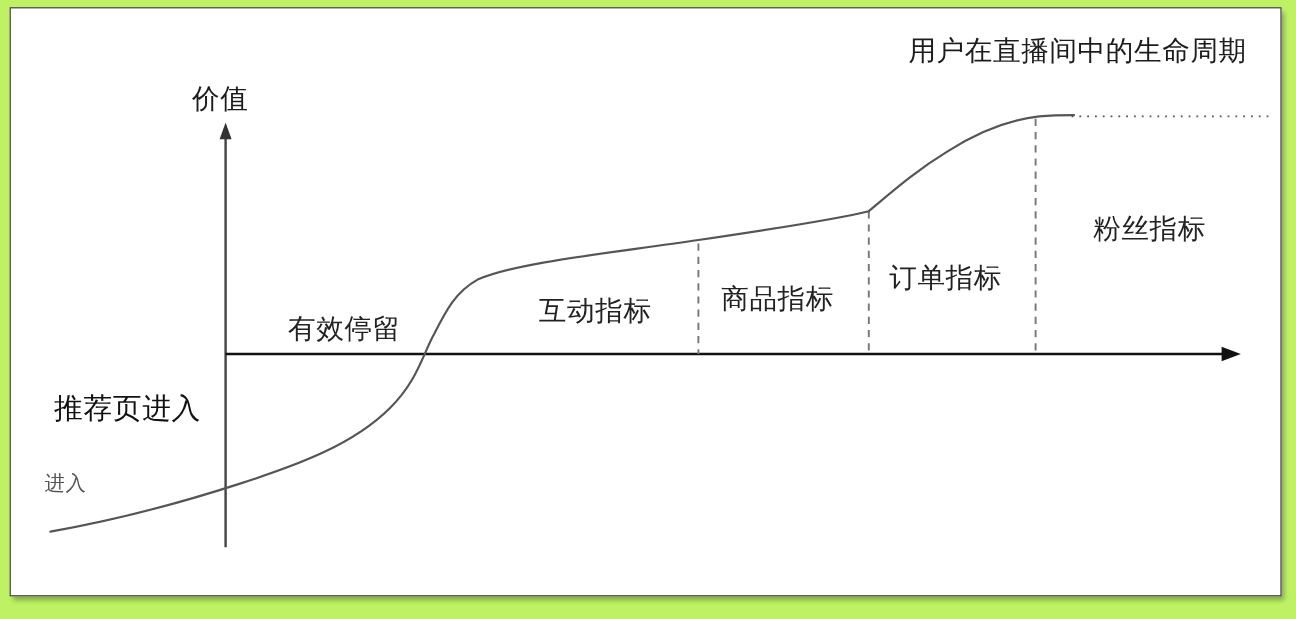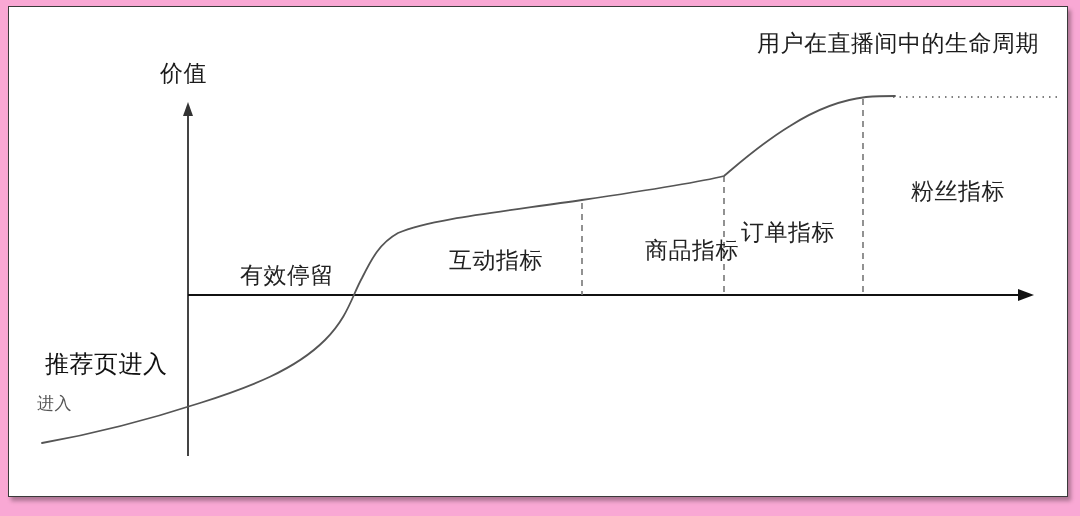--- a/index.html
+++ b/index.html
@@ -8,21 +8,21 @@
     background: #ffffff;
   }
   body {
     font-family: "DejaVu Sans", "Liberation Sans", sans-serif;
   }
   #canvas {
     position: relative;
     width: 1080px;
     height: 516px;
     overflow: hidden;
-    background: #f9a8d4;
+    background: #bef264;
   }
   .frame {
     position: absolute;
     left: 8px;
     top: 6px;
     width: 1060px;
     height: 491px;
     border: 1px solid #3a3a3a;
     background: #ffffff;
     box-sizing: border-box;
@@ -99,24 +99,24 @@
              C 372,258 380,243 398,233
              C 430,219 500,212 582,200
              C 650,190 700,182 724,176
              C 742,161 762,143 790,126
              C 815,110 840,100 866,97
              C 878,96 886,96 895,96" fill="none" stroke="#555555" stroke-width="1.8" stroke-linecap="round"></path>
   </svg>
 
   <div class="lbl title-lbl" style="left:757px; top:32px;">用户在直播间中的生命周期</div>
 
-  <div class="lbl axis-lbl" style="left:160px; top:62px;">价值</div>
+  <div class="lbl axis-lbl" style="left:160px; top:72px;">价值</div>
 
-  <div class="lbl entry-lbl" style="left:45px; top:352px;">推荐页进入</div>
+  <div class="lbl entry-lbl" style="left:45px; top:328px;">推荐页进入</div>
   <div class="lbl entry-sub" style="left:37px; top:395px;">进入</div>
 
   <div class="lbl seg-lbl" style="left:240px; top:264px;">有效停留</div>
   <div class="lbl seg-lbl" style="left:449px; top:249px;">互动指标</div>
-  <div class="lbl seg-lbl" style="left:601px; top:239px;margin-left:44px;">商品指标</div>
+  <div class="lbl seg-lbl" style="left:601px; top:239px;">商品指标</div>
   <div class="lbl seg-lbl" style="left:741px; top:221px;">订单指标</div>
   <div class="lbl seg-lbl" style="left:911px; top:180px;">粉丝指标</div>
 
 </div>
 
 </body></html>

